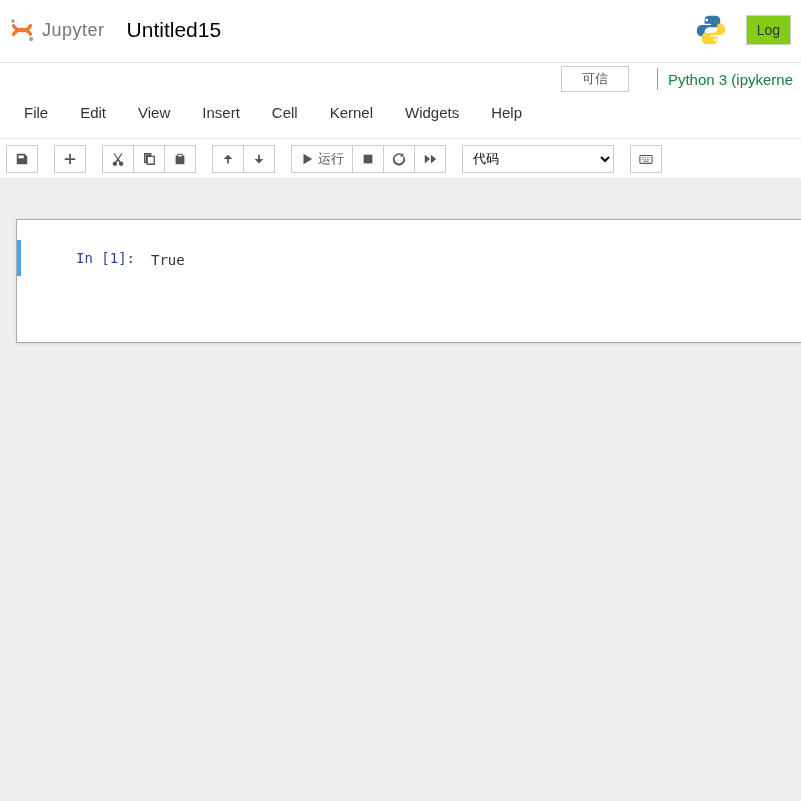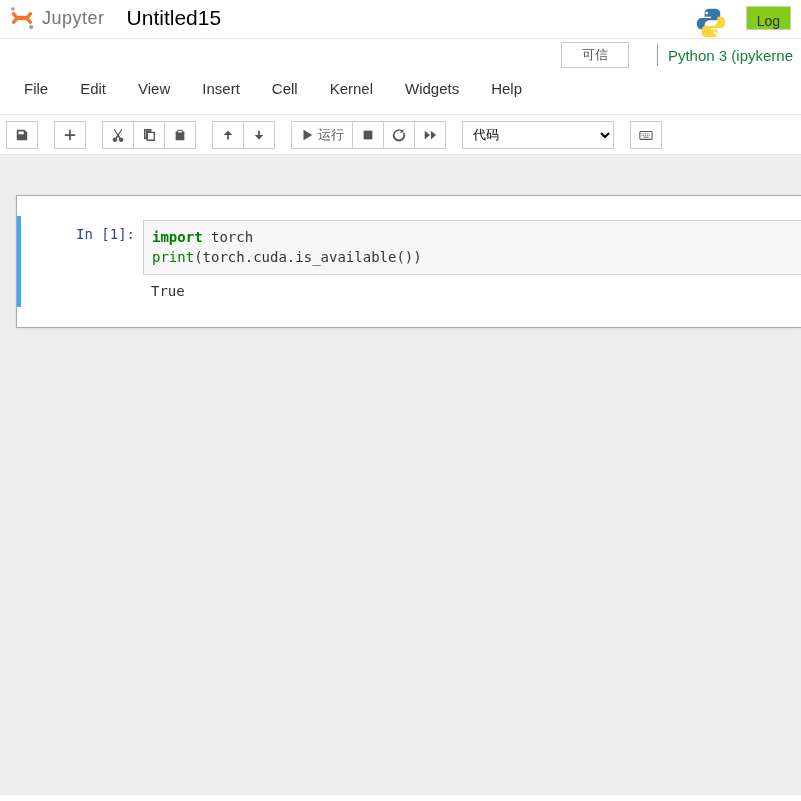--- a/index.html
+++ b/index.html
@@ -1,18 +1,18 @@
 <!DOCTYPE html>
 <html><head>
 <meta charset="utf-8">
 <style>
 * { box-sizing: border-box; margin: 0; padding: 0; }
 body { font-family: "Helvetica Neue", Helvetica, Arial, sans-serif; font-size: 14px; background: #fff; color: #333; width: 801px; height: 801px; overflow: hidden; }
 
-.header { display: flex; padding: 6px 10px 8px 8px; border-bottom: 1px solid #e7e7e7; height: 39px; }
+.header { display: flex; align-items: center; padding: 6px 10px 8px 8px; border-bottom: 1px solid #e7e7e7; height: 63px; }
 .logo-wrap { display: flex; align-items: center; gap: 6px; }
 .logo-text { color: #757575; font-size: 18px; letter-spacing: 0.5px; }
 .title { margin-left: 22px; font-size: 21px; color: #000; }
 .header-spacer { flex: 1; }
 .py-logo { margin-right: 18px; }
 .log-btn { border: 1px solid #ccc; padding: 6px 10px; background: #84cc16; font-size: 14px; color: #333; }
 
 .status-row { display: flex; align-items: center; height: 32px; padding: 3px 8px; }
 .status-spacer { flex: 1; }
 .trust-badge { border: 1px solid #ccc; padding: 3px 20px; font-size: 13px; color: #555; margin-right: 28px; }
@@ -170,18 +170,17 @@
         </svg>
       </button>
   </div>
 </div>
 
 <div class="notebook-area">
   <div class="notebook-container">
     <div class="cell">
       <div class="prompt-col">In [1]:</div>
       <div class="io-col">
-        <div class="input-area" id="code-area"><span class="cm-keyword">import</span><span class="cm-text"> torch</span><br><span class="cm-builtin">print</span><span class="cm-text">(torch.cuda.is_available())</span></div>
         <div class="output-area">True</div>
       </div>
     </div>
   </div>
 </div>
 
 </body></html>

